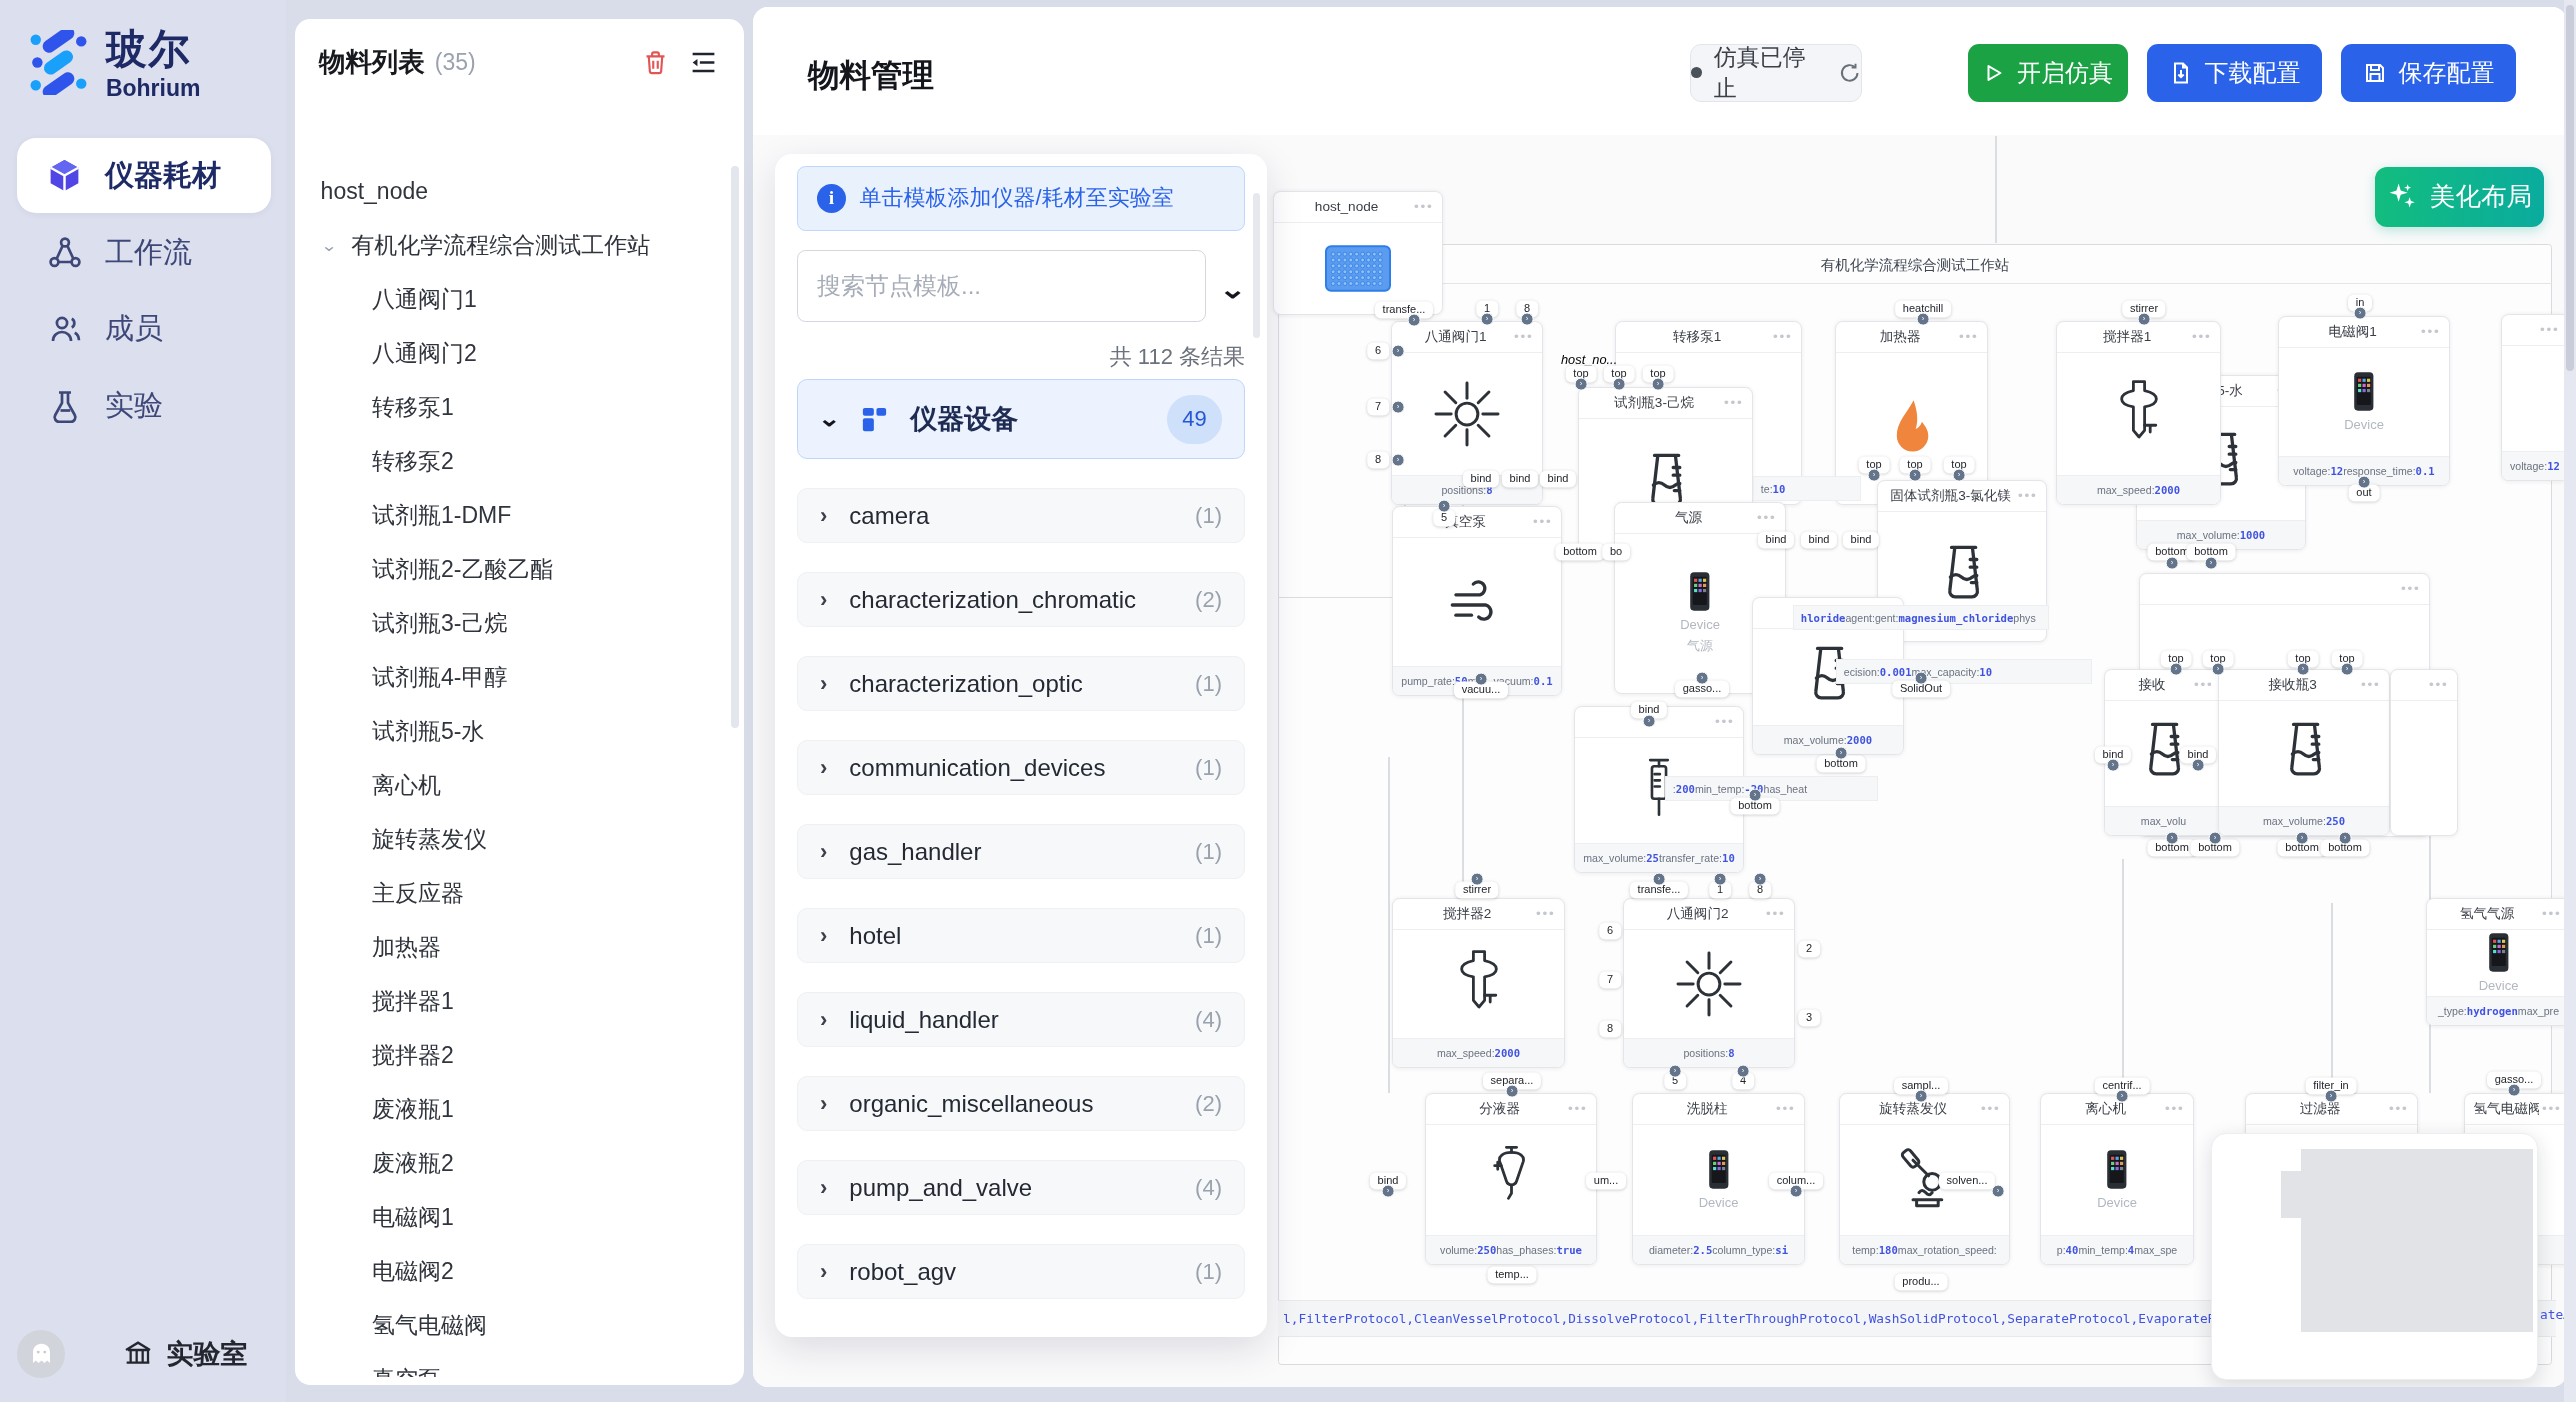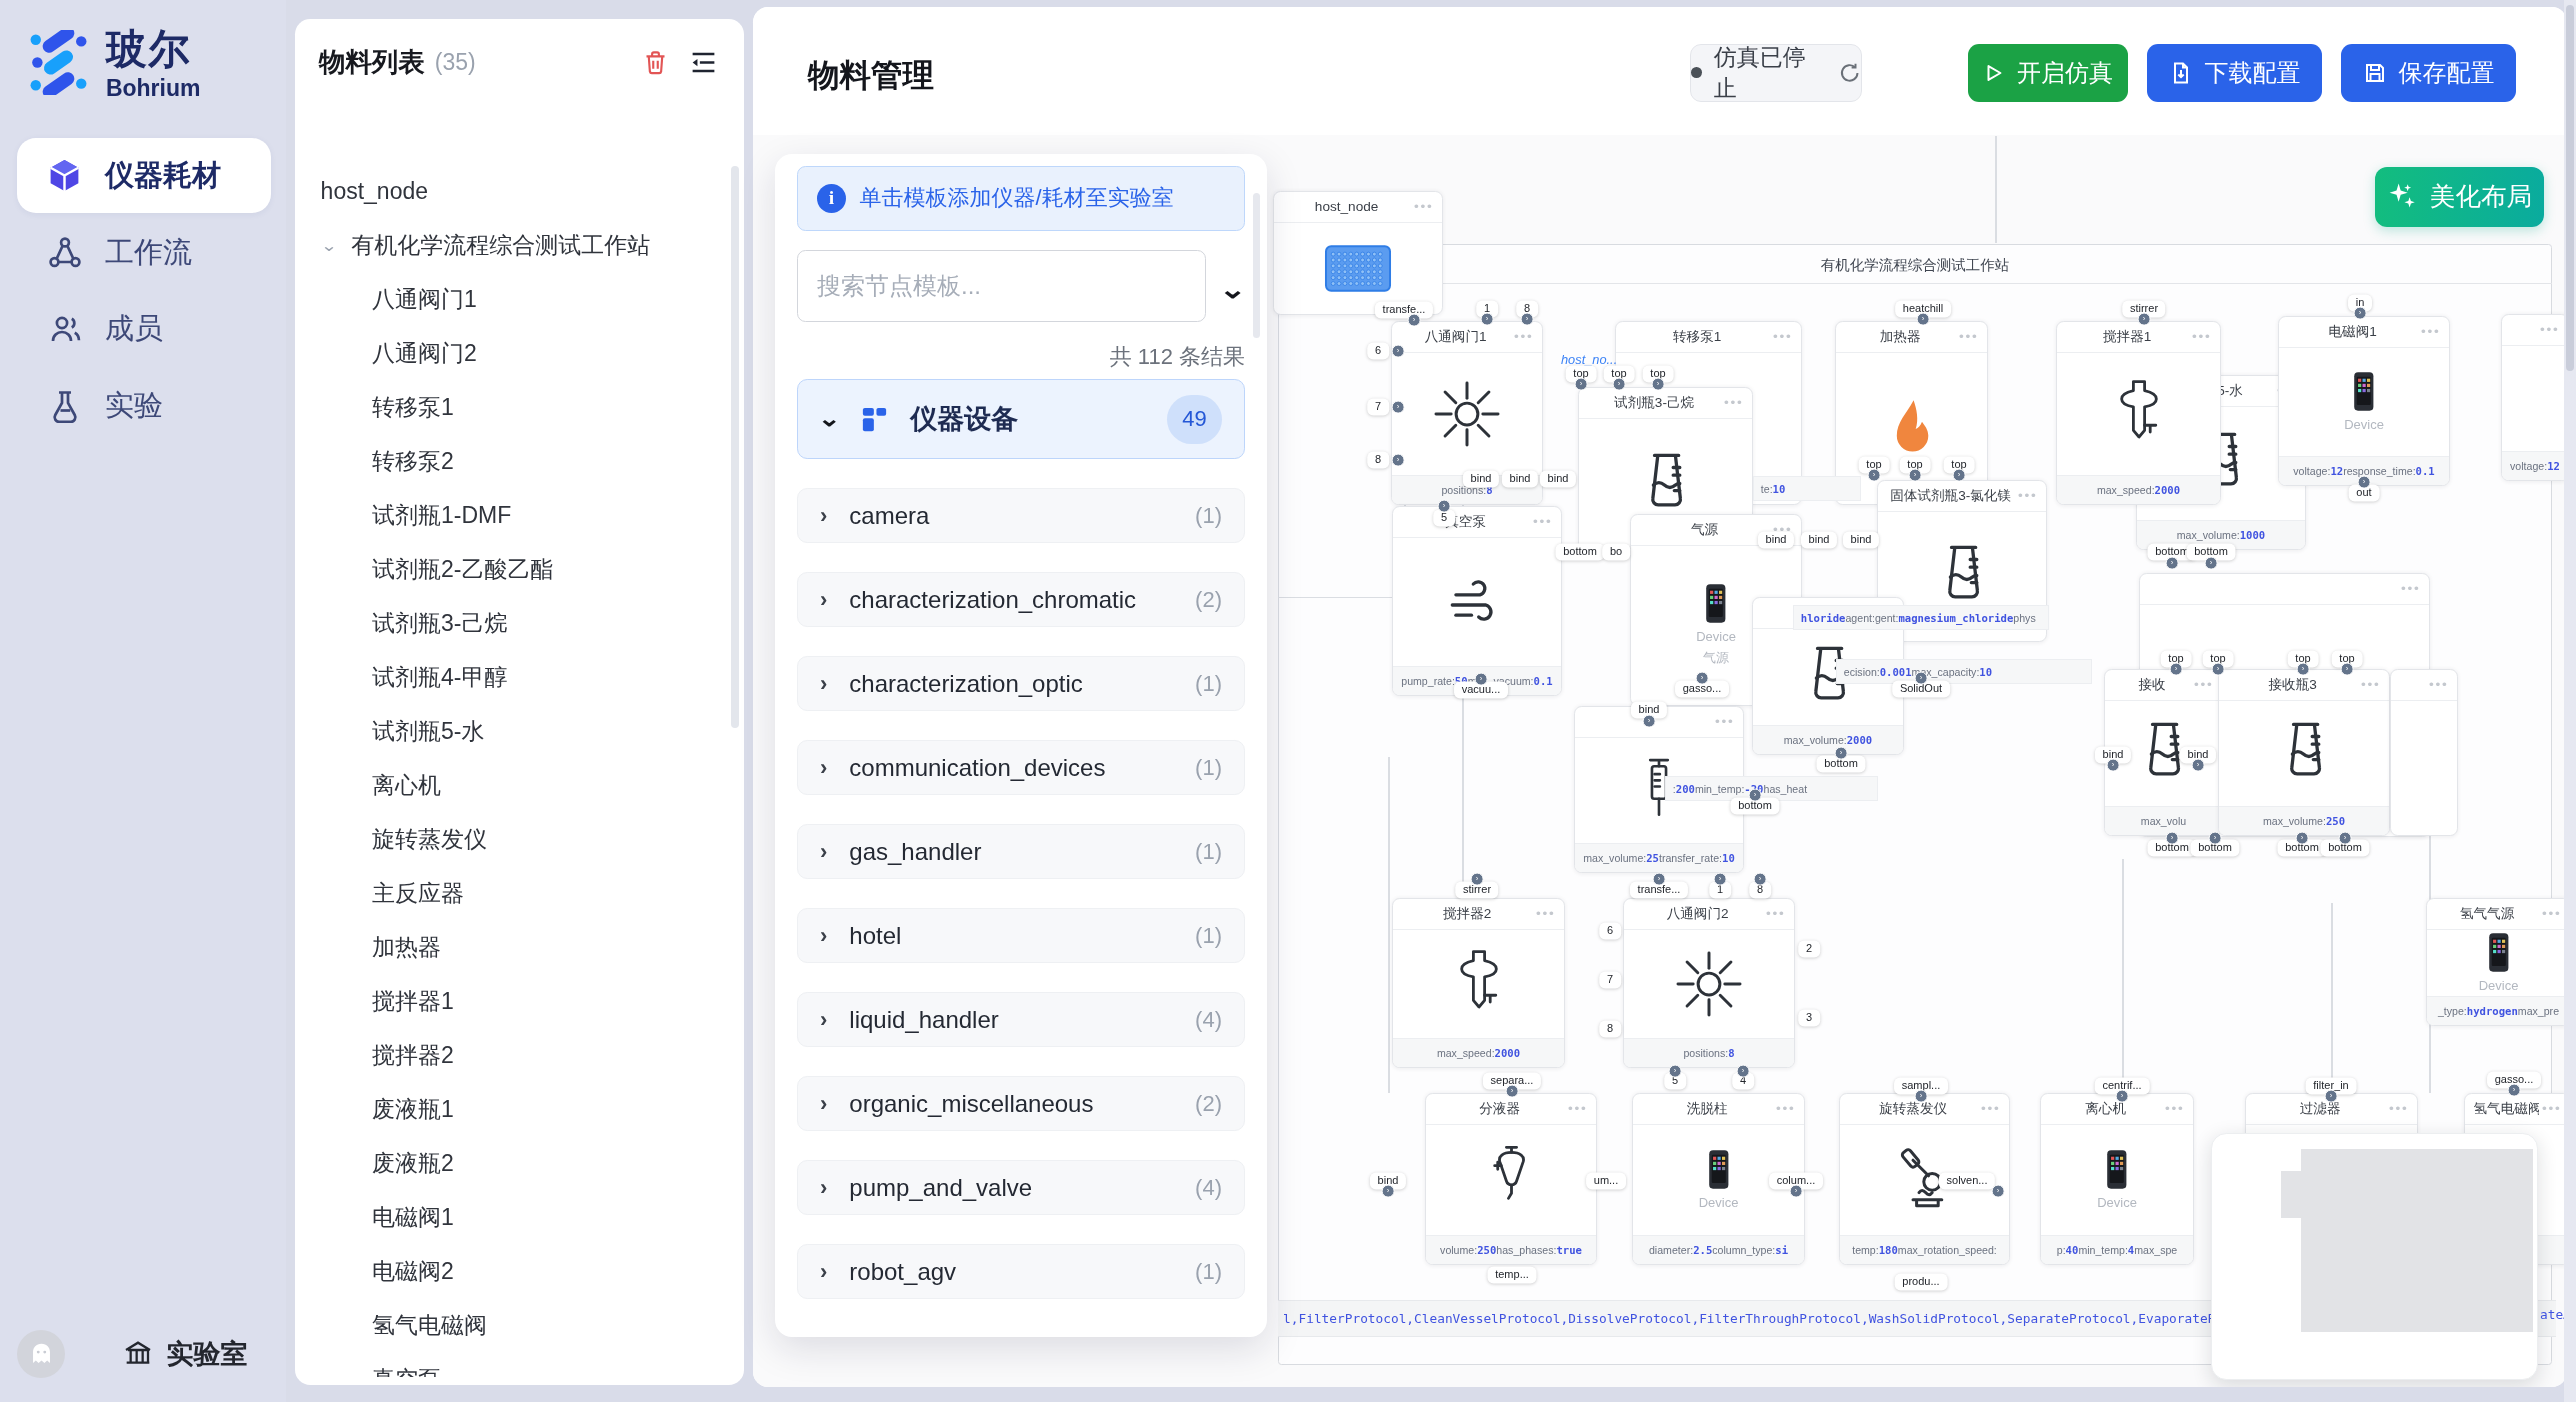--- a/index.html
+++ b/index.html
@@ -53,21 +53,21 @@
   .ntit span.tt { flex:1; text-align:center; font-size:13.6px; color:#3a3f47; white-space:nowrap; overflow:hidden; }
   .ndots { color:#c4c8ce; font-size:13.6px; letter-spacing:1.7px; margin-left:3.4px; }
   .nbody { position:absolute; left:0; right:0; top:31px; bottom:0; display:flex; flex-direction:column; align-items:center; justify-content:center; gap:5.1px; overflow:hidden; }
   .nbody.hasfoot { bottom:29px; }
   .nsub { font-size:13px; color:#b3b8c0; }
   .nfoot { position:absolute; left:0; right:0; bottom:0; height:29px; background:#f6f7f8; border-top:1.3px solid #eceef1; border-radius:0 0 6.8px 6.8px; display:flex; align-items:center; justify-content:center; white-space:nowrap; overflow:hidden; font-size:10.6px; color:#6b7280; }
   .pv { color:#4053e0; font-family:"DejaVu Sans Mono",monospace; font-weight:bold; }
   .pill { position:absolute; transform:translate(-50%,-50%); background:#fff; border-radius:6px; box-shadow:0 0.9px 3.4px rgba(0,0,0,.20); padding:2.6px 7.7px; font-size:11px; color:#23262c; z-index:6; white-space:nowrap; }
   .dot { position:absolute; transform:translate(-50%,-50%); width:12.8px; height:12.8px; border-radius:50%; background:#64748b; border:1.7px solid #fff; color:#fff; font-size:7.7px; line-height:9.4px; text-align:center; z-index:7; }
   .strip { position:absolute; height:25.6px; background:#f6f7f8; border:1.3px solid #eceef1; display:flex; align-items:center; padding:0 6.8px; white-space:nowrap; overflow:hidden; font-size:10.6px; color:#6b7280; z-index:5; }
-  .clabel { position:absolute; font-size:12.8px; color:#3b82f6; font-style:italic; z-index:4;text-align:center; }
+  .clabel { position:absolute; font-size:12.8px; color:#000000; font-style:italic; z-index:4;text-align:center; }
   #beautify { position:absolute; left:1622px; top:32px; width:169px; height:60px; border-radius:12px; background:linear-gradient(93deg,#13bd7e,#0aab9e); color:#fff; font-size:25.6px; display:flex; align-items:center; justify-content:center; gap:12px; z-index:45; cursor:pointer; box-shadow:0 3.4px 12px rgba(16,170,140,.25); }
   #minimap { position:absolute; left:1458px; top:998px; width:327px; height:247px; background:#fff; border:0.9px solid #eceef0; border-radius:15.3px; box-shadow:0 5.1px 20.4px rgba(20,25,35,.14); z-index:10; }
   .mm-rect { position:absolute; background:#e2e3e6; }
 
   
   #palette { position:absolute; left:775px; top:154px; width:492px; height:1183px; background:#fff; border-radius:17px; box-shadow:0 12px 37px rgba(20,25,60,.13); z-index:50; padding:10.2px 22px 0 22px; }
   #pal-banner { margin-top:1.7px; height:65px; background:#e9f1fd; border:1.7px solid #bed7fb; border-radius:8.5px; display:flex; align-items:center; gap:13.6px; padding:0 19px; color:#2a63e9; font-size:22px; }
   .info-ic { width:29px; height:29px; border-radius:50%; background:#2a63e9; color:#fff; font-size:19.6px; font-weight:bold; display:flex; align-items:center; justify-content:center; font-family:"Liberation Serif",serif; }
   #pal-search { margin-top:19px; position:relative; }
   #pal-search input { width:409px; height:72px; border:1.7px solid #d3d6dc; border-radius:8.5px; font-size:24px; padding:0 19px; color:#333; outline:none; font-family:"Liberation Sans",sans-serif; }
@@ -483,21 +483,21 @@
                 <path d="M14 72 h26"></path>
               </svg>
             </div>
             <div class="nfoot">
               <span>pump_rate: </span>
               <span class="pv">50</span>
               <span>  max_vacuum: </span>
               <span class="pv">0.1</span>
             </div>
           </div>
-          <div class="node" style="left: 861px; top: 379px; width: 172px; height: 192px; margin-left: 16px;">
+          <div class="node" style="left: 861px; top: 367px; width: 172px; height: 192px;">
             <div class="ntit">
               <span class="tt">气源</span>
               <span class="ndots">•••</span>
             </div>
             <div class="nbody">
               <svg width="25.6" height="41" viewBox="0 0 40 64">
                 <rect x="5" y="2" width="30" height="60" rx="6" fill="#2a2e35"></rect>
                 <rect x="9" y="9" width="22" height="44" rx="2" fill="#15171b"></rect>
                 <rect x="11" y="12" width="5" height="5" fill="#e05656"></rect>
                 <rect x="18" y="12" width="5" height="5" fill="#56a8e0"></rect>

